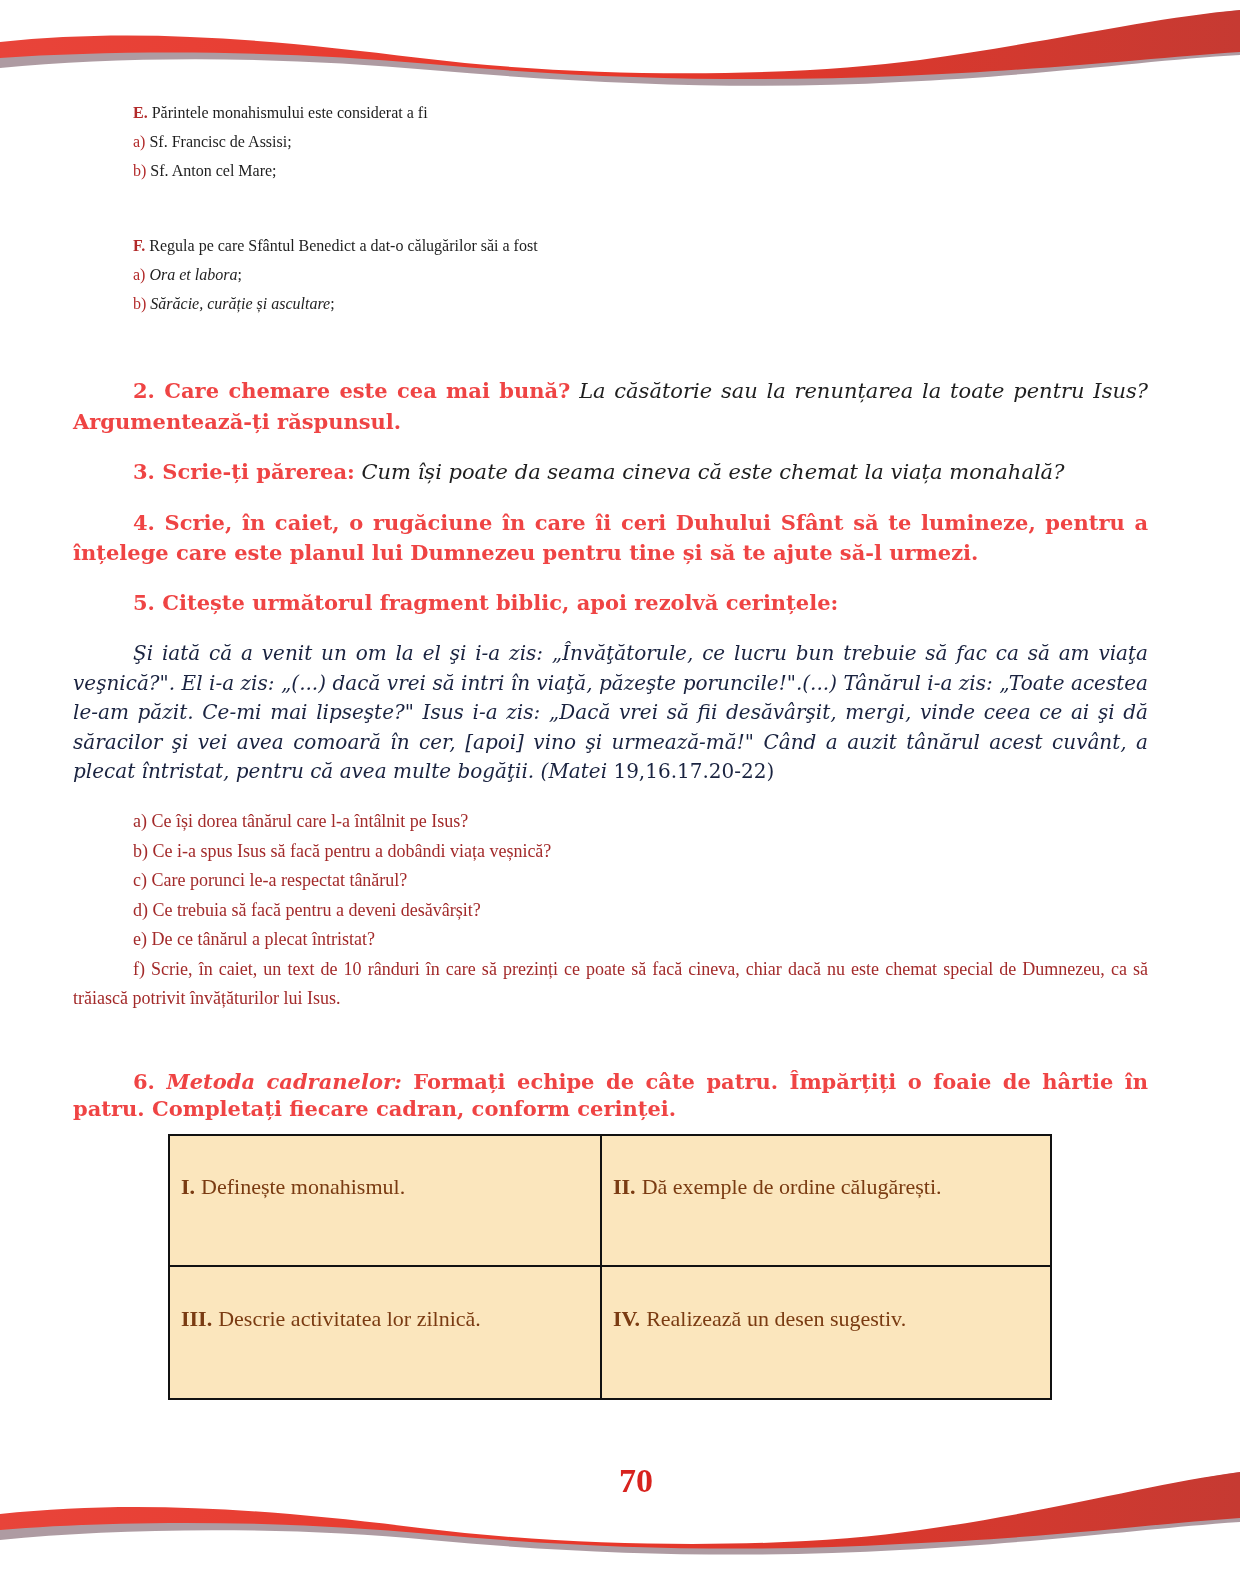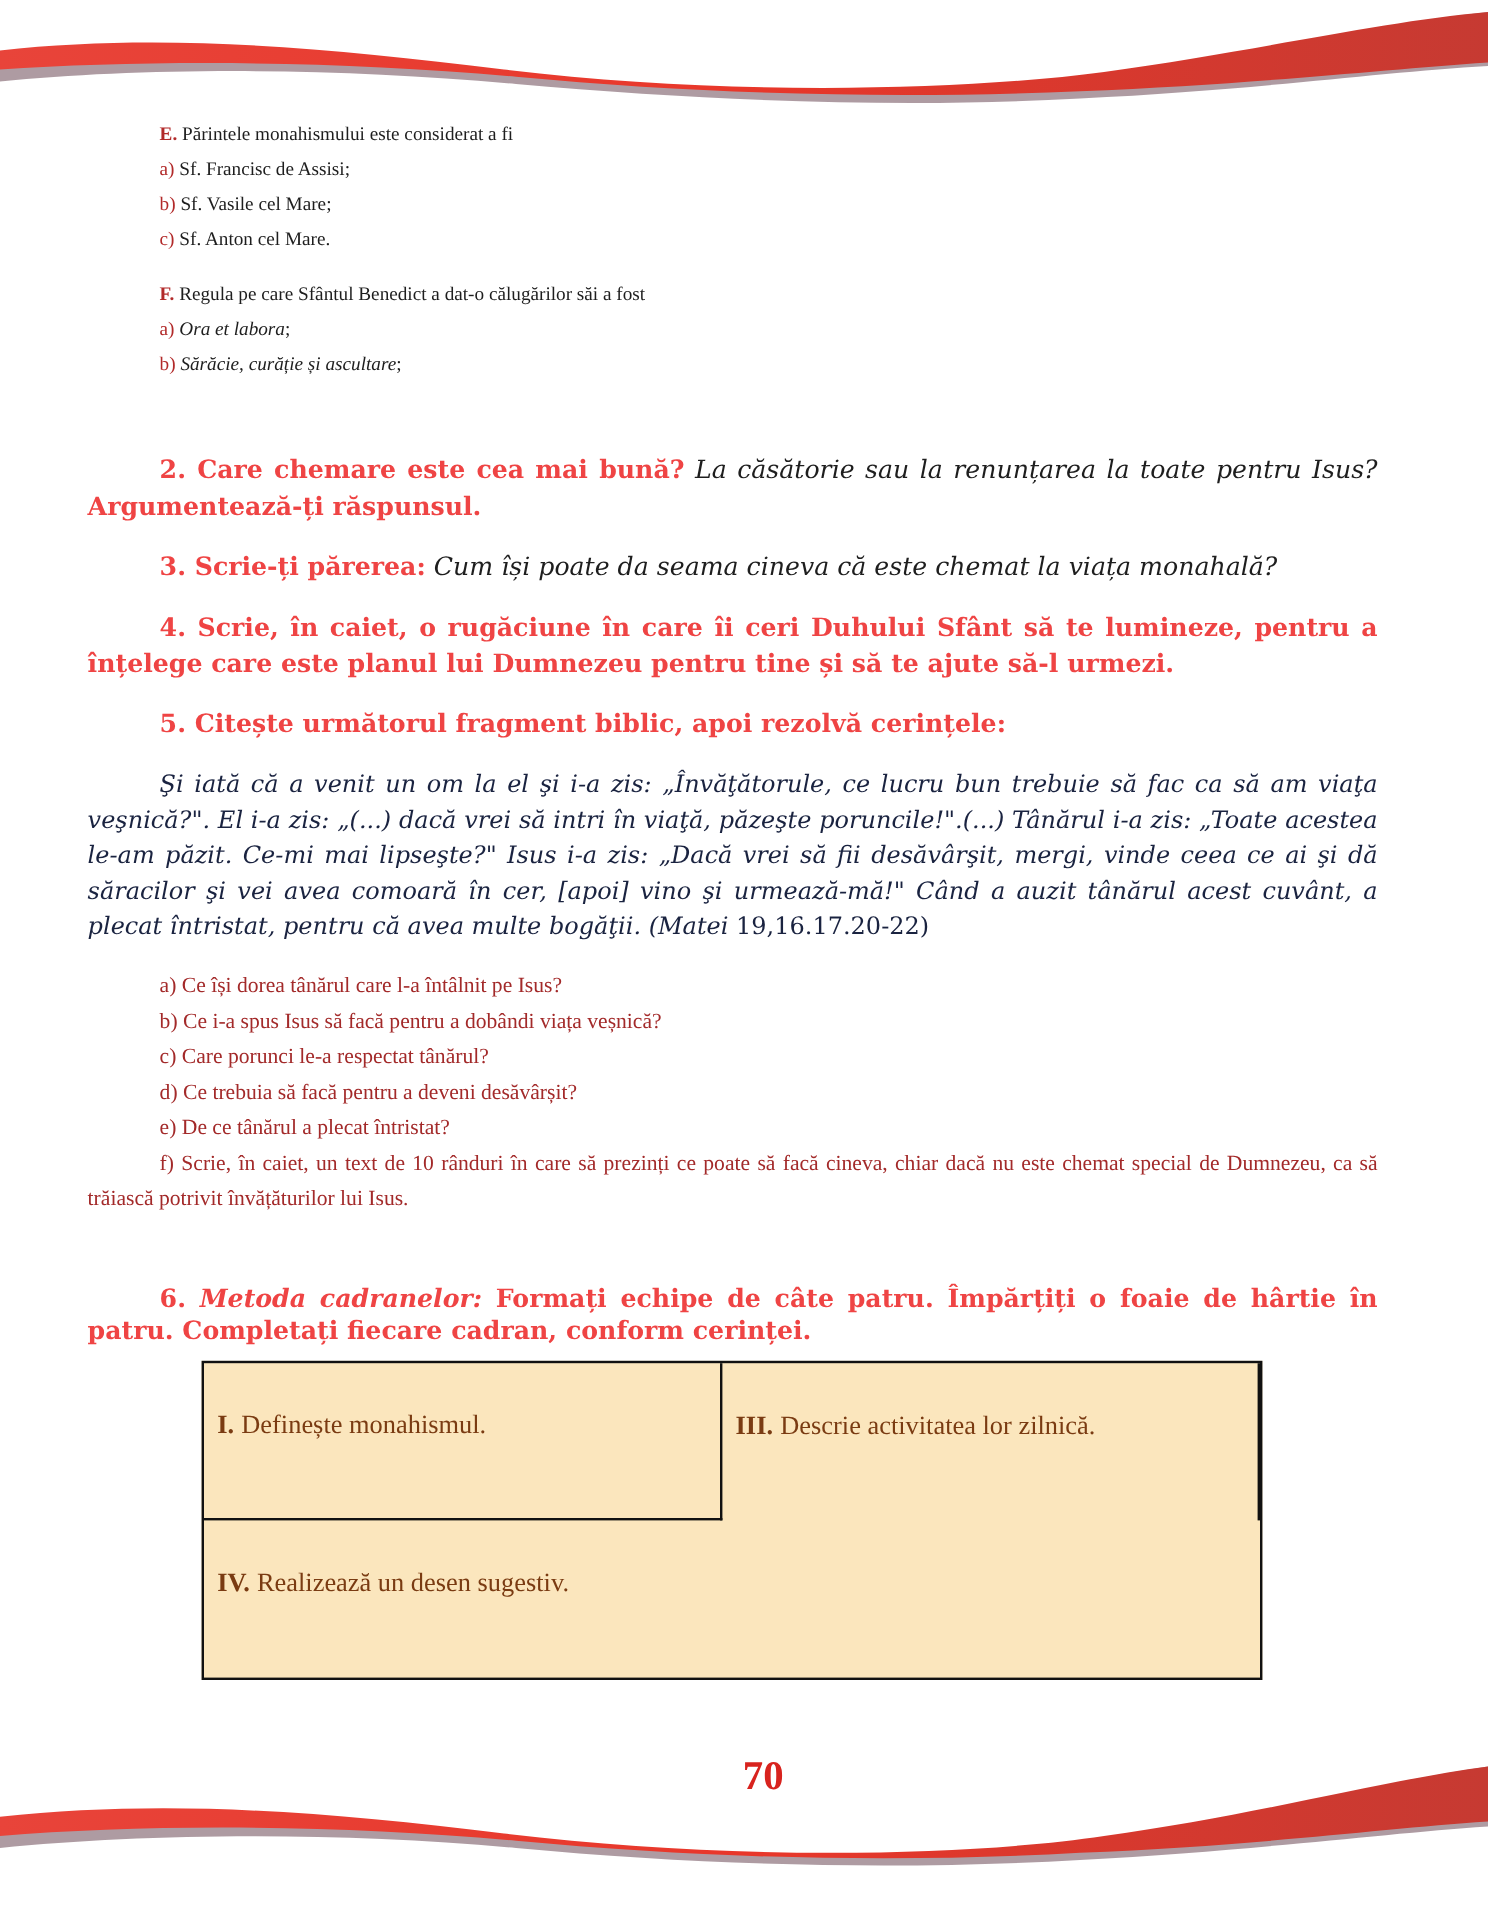--- a/index.html
+++ b/index.html
@@ -46,22 +46,21 @@
       <stop offset="1" stop-color="#c63a32"></stop>
     </linearGradient>
   </defs>
   <path d="M0,45 C120,30 250,40 420,60 C600,82 800,78 920,62 C1050,44 1150,20 1240,10 L1240,55 C1150,60 1050,75 900,82 C760,90 600,85 430,70 C280,56 120,56 0,68 Z" fill="#a08a92" opacity="0.85"></path>
   <path d="M0,42 C130,28 260,38 420,58 C600,80 800,76 920,60 C1050,42 1150,18 1240,10 L1240,52 C1150,58 1050,70 900,76 C760,82 600,80 430,64 C280,50 120,50 0,58 Z" fill="url(#gTop)"></path>
 </svg>
 
 <div class="block" style="top:98px;">
   <div><span class="q-letter">E.</span><span> Părintele monahismului este considerat a fi</span></div>
   <div><span class="lbl">a)</span> <span>Sf. Francisc de Assisi;</span></div>
-  <div><span class="lbl">b)</span> <span>Sf. Vasile cel Mare;</span></div>
-  <div><span class="lbl">c)</span> <span>Sf. Anton cel Mare.</span></div>
+  <div><span class="lbl">b)</span> <span>Sf. Anton cel Mare;</span></div>
 </div>
 
 <div class="block" style="top:231px;">
   <div><span class="q-letter">F.</span><span> Regula pe care Sfântul Benedict a dat-o călugărilor săi a fost</span></div>
   <div><span class="lbl">a)</span> <span class="it">Ora et labora</span><span>;</span></div>
   <div><span class="lbl">b)</span> <span class="it">Sărăcie, curăție și ascultare</span><span>;</span></div>
 </div>
 
 <div class="para indent" style="top:376px;">
   <span class="bold-red">2. Care chemare este cea mai bună?</span><span class="italic-dark"> La căsătorie sau la renunțarea la toate pentru Isus?</span><span class="bold-red"> Argumentează-ți răspunsul.</span>
@@ -94,20 +93,24 @@
 
 <div class="para indent bold-red" style="top:1068px; line-height:27px;">
   <span>6.</span> <span class="it">Metoda cadranelor:</span><span> Formați echipe de câte patru. Împărțiți o foaie de hârtie în patru. Completați fiecare cadran, conform cerinței.</span>
 </div>
 
 <div class="grid">
   <div class="cell c1">
       <span class="roman">I.</span>
       <span>Definește monahismul.</span>
     </div>
+  <div class="cell c2">
+      <span class="roman">II.</span>
+      <span>Dă exemple de ordine călugărești.</span>
+    </div>
   <div class="cell c3">
       <span class="roman">III.</span>
       <span>Descrie activitatea lor zilnică.</span>
     </div>
   <div class="cell c4">
       <span class="roman">IV.</span>
       <span>Realizează un desen sugestiv.</span>
     </div>
 </div>
 

